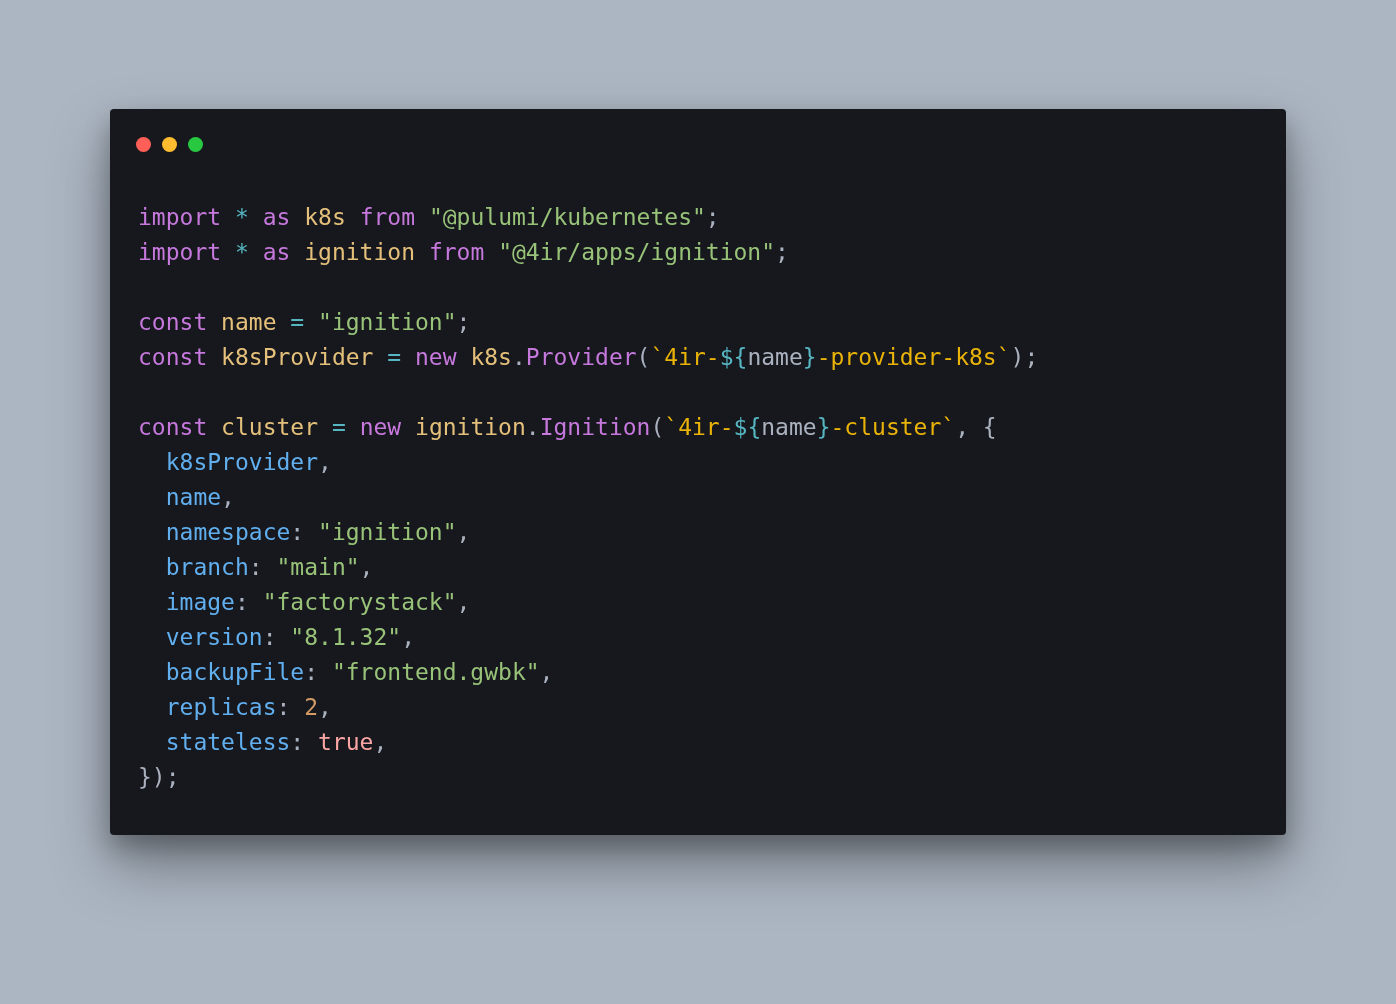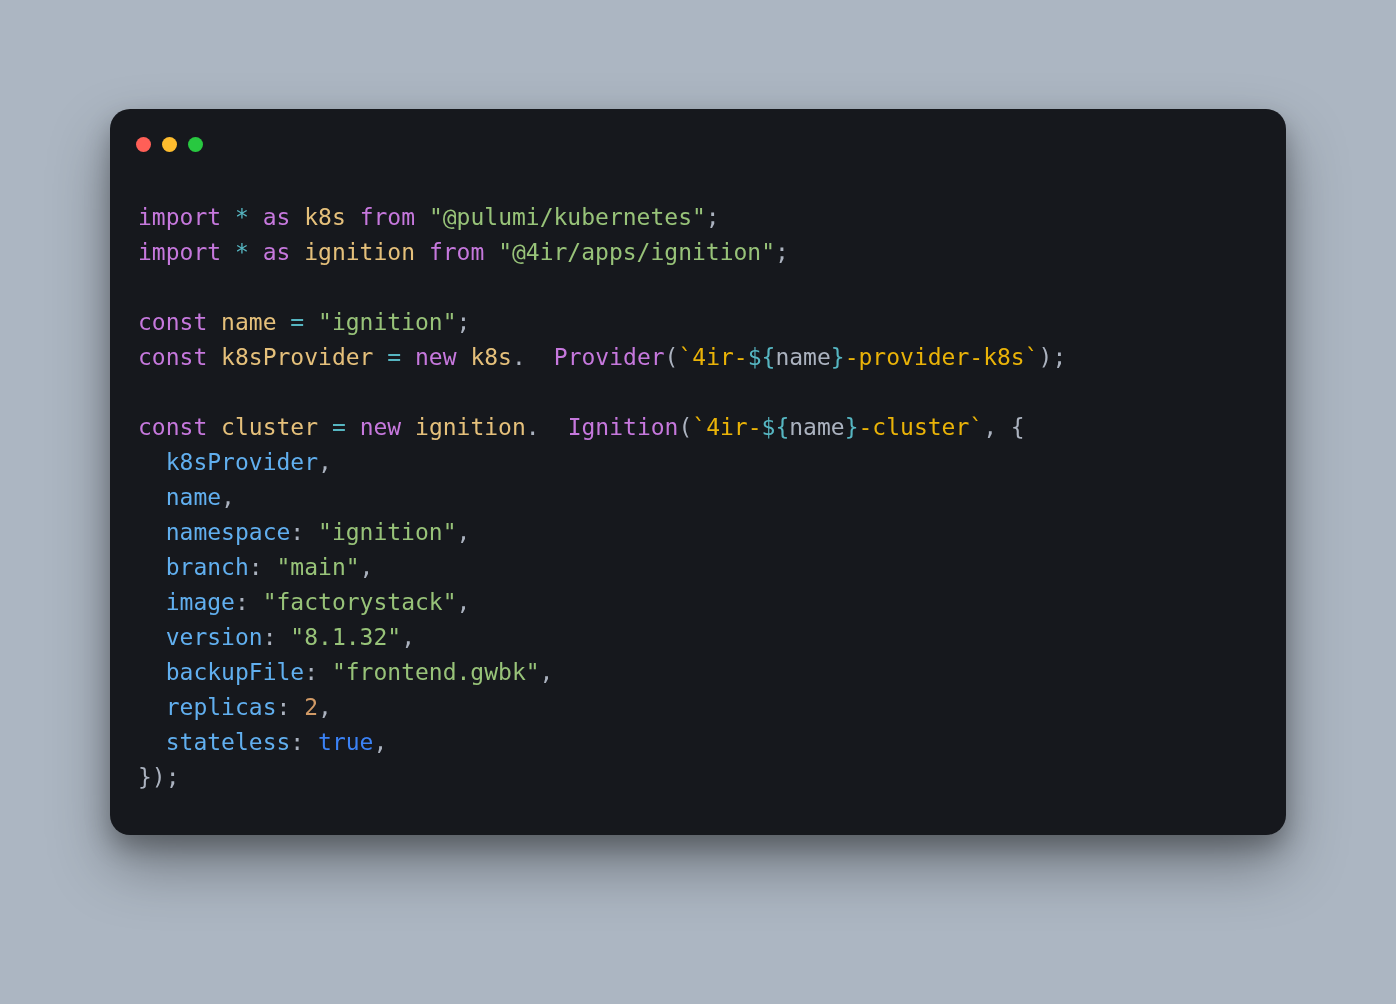--- a/index.html
+++ b/index.html
@@ -8,21 +8,21 @@
     height: 1004px;
     background: #acb6c2;
     display: flex;
     align-items: center;
     justify-content: center;
     font-family: ui-monospace, "SF Mono", Menlo, Consolas, monospace;
   }
   .window {
     width: 1176px;
     background: #16181d;
-    border-radius: 20px;
+    border-radius: 4px;
     box-shadow: 0 30px 60px rgba(0,0,0,0.35), 0 12px 24px rgba(0,0,0,0.25);
     padding: 22px 0 30px 0;
     margin-top: -60px;
   }
   .titlebar {
     display: flex;
     gap: 11px;
     padding: 6px 26px 12px 26px;
   }
   .dot {
@@ -40,22 +40,22 @@
     white-space: pre;
     font-weight: 400;
   }
   .kw   { color: #c678dd; }
   .ident{ color: #e5c07b; }
   .ident2{ color: #61afef; }
   .str  { color: #98c379; }
   .punc { color: #abb2bf; }
   .op   { color: #56b6c2; }
   .num  { color: #d19a66; }
-  .bool { color: #3b82f6; }
-  .call { color: #c678dd; margin-left: 28px; }
+  .bool { color: #fca5a5; }
+  .call { color: #c678dd; }
   .tmpl { color: #eab308; }
   .tmplbr { color: #56b6c2; }
   .plain { color: #abb2bf; }
 </style>
 </head>
 <body>
 
 <div class="window">
   <div class="titlebar">
     <div class="dot red"></div>

